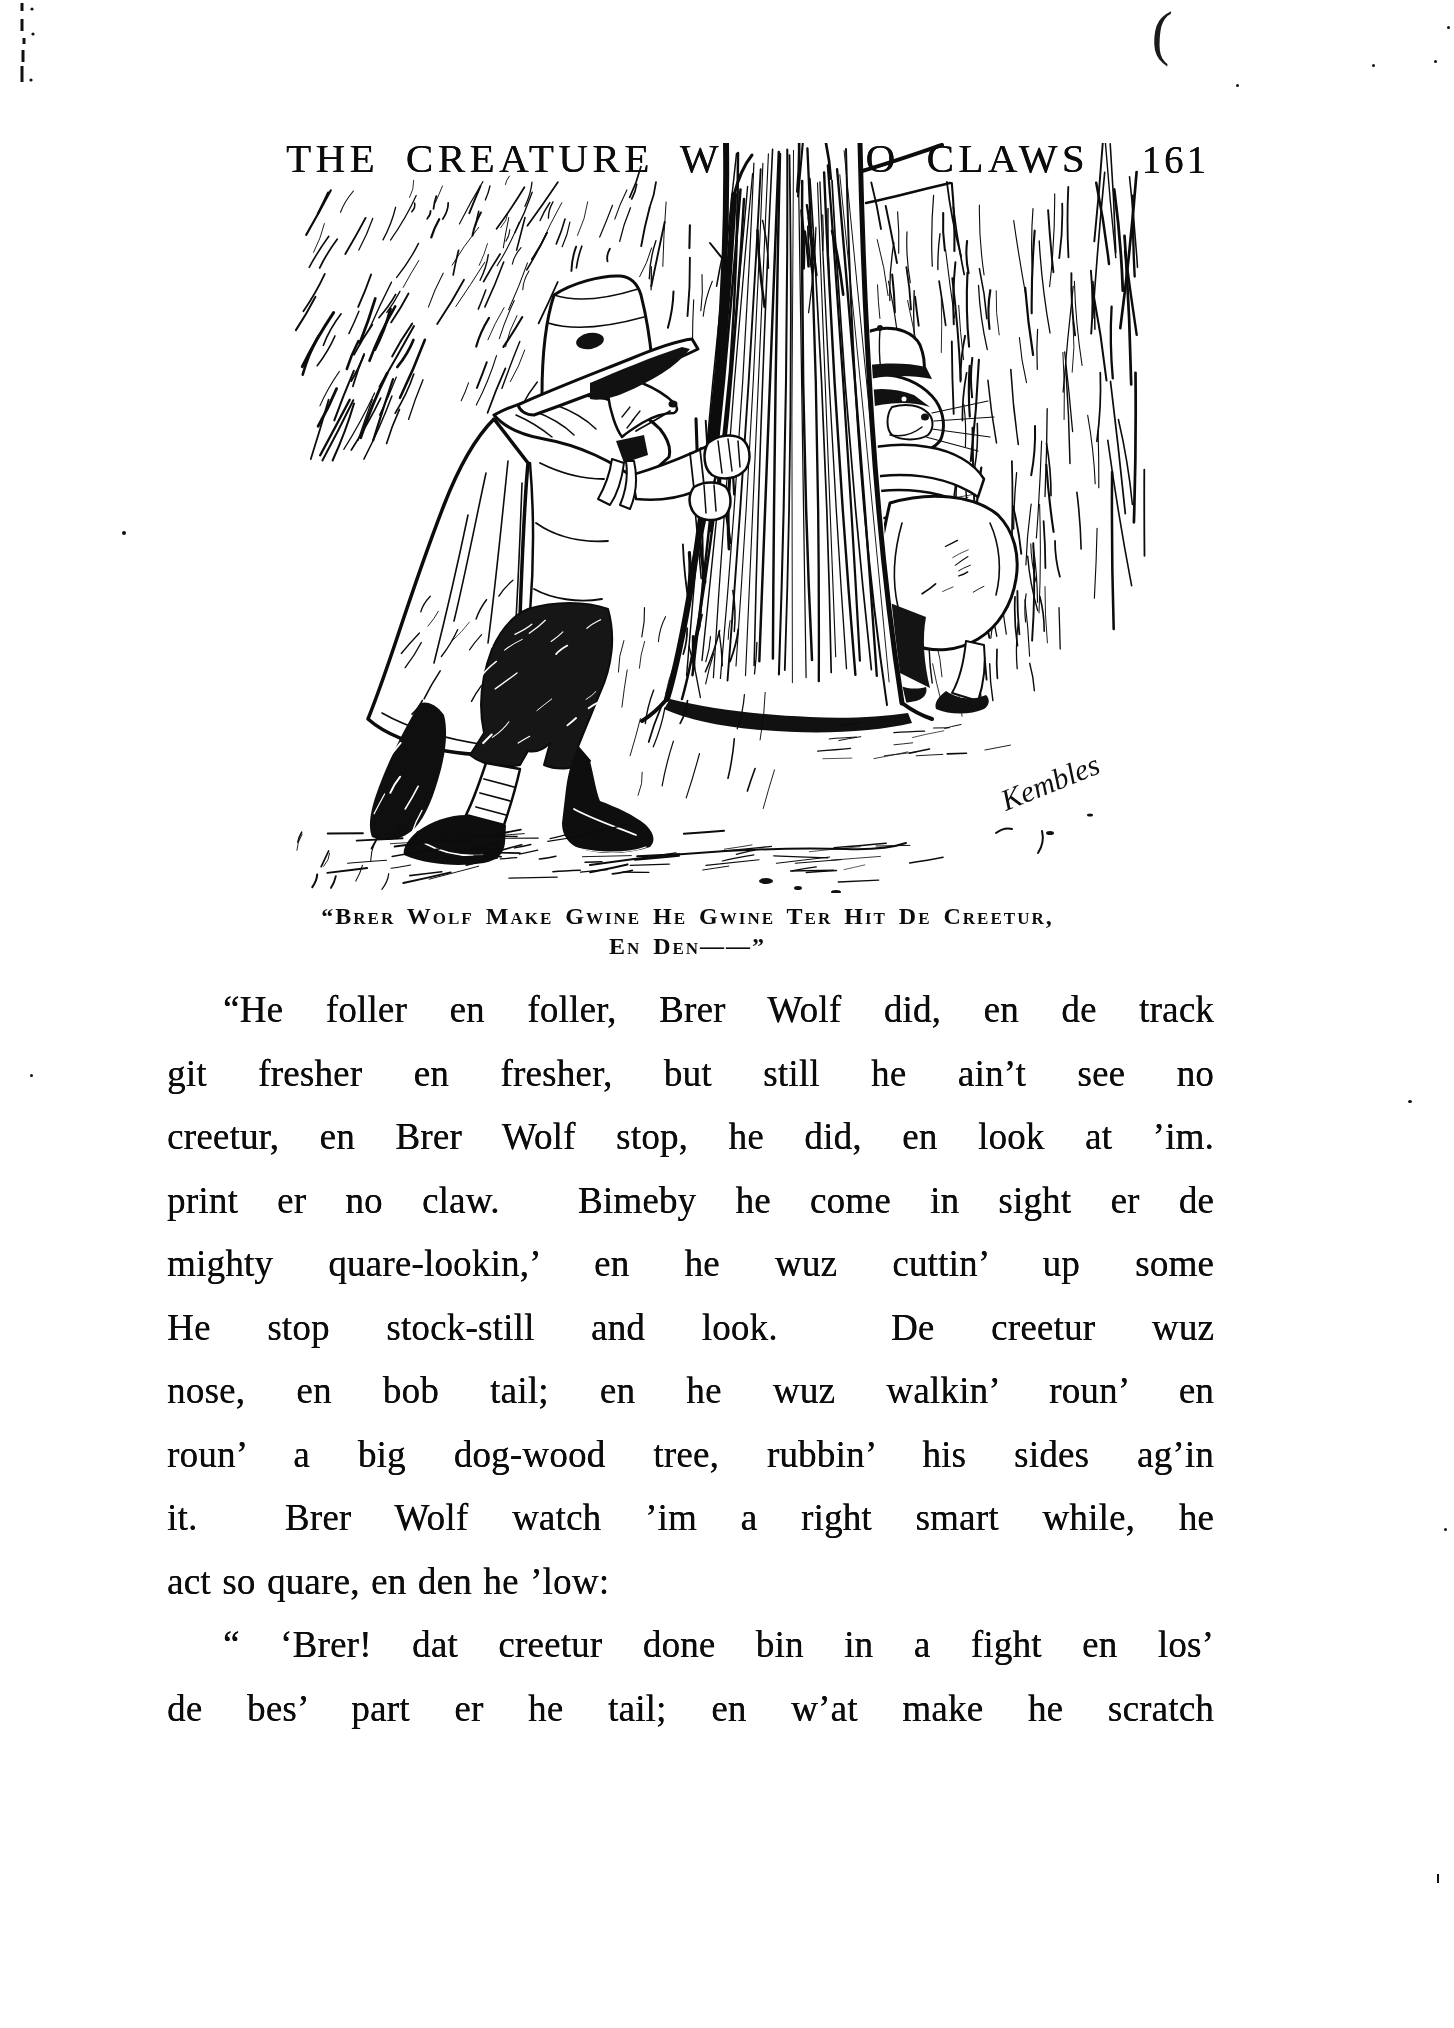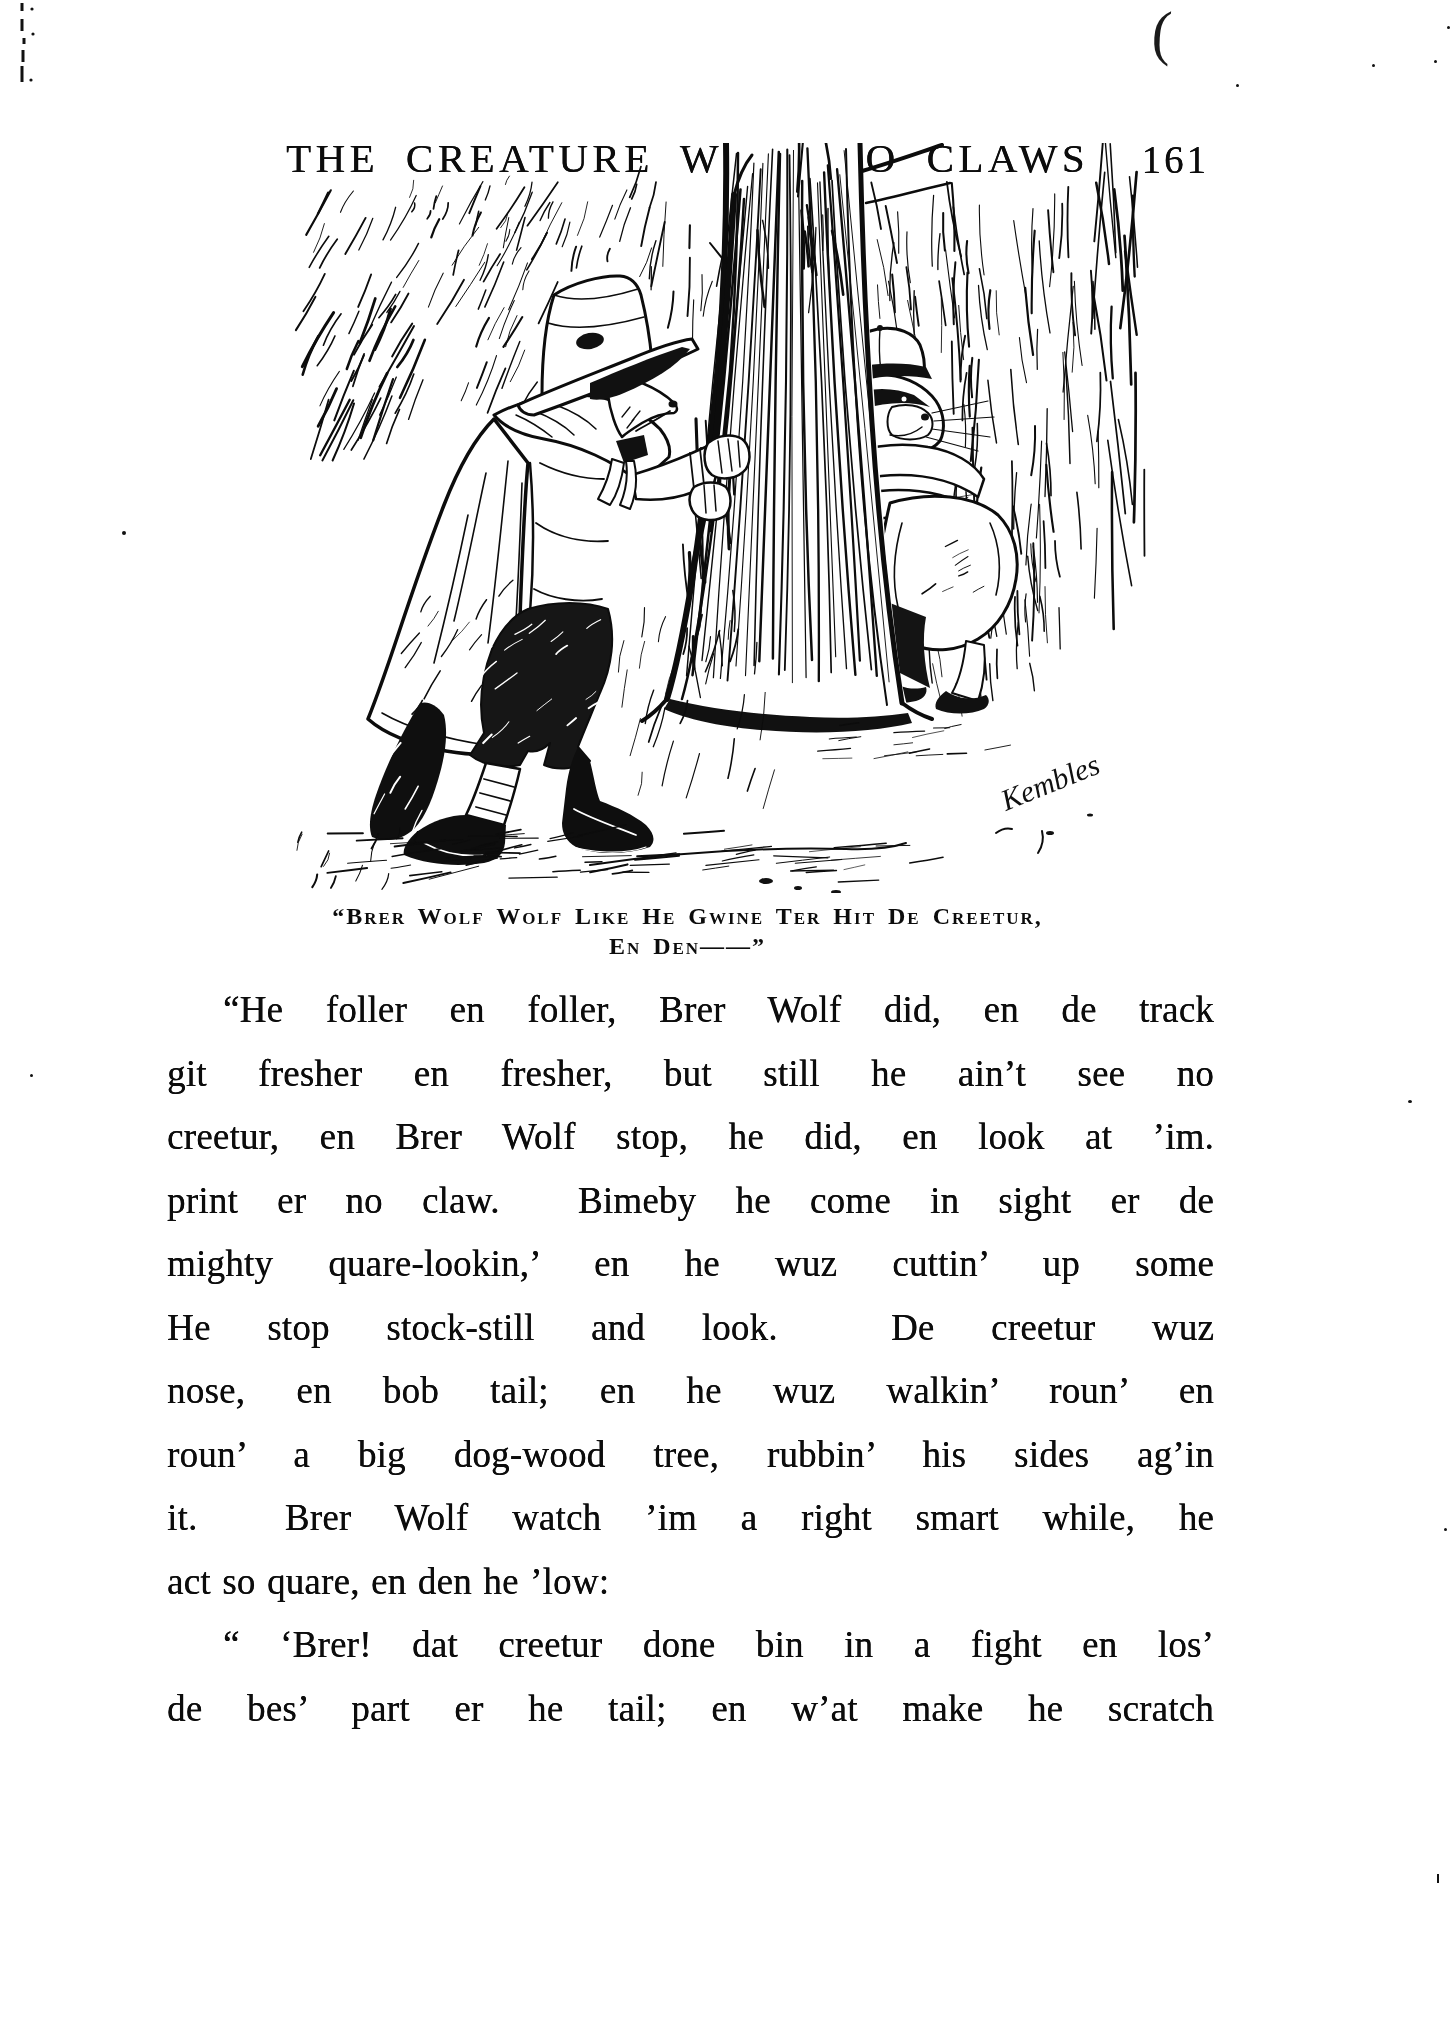--- a/index.html
+++ b/index.html
@@ -708,21 +708,21 @@
         <g id="sigG">
           <text transform="translate(716,668) rotate(-22)" font-size="30" font-style="italic" fill="#101010" stroke="none" font-family="Liberation Serif, serif">Kembles</text>
           <path d="M706,690 q8,-6 16,-4" stroke-width="2"></path>
           <path d="M752,688 c2,8 0,16 -4,22" stroke-width="2"></path>
         </g>
       </g>
     </svg>
   </figure>
 
   <div class="caption">
-    <div class="cap-line">“Brer Wolf Wolf Like He Gwine Ter Hit De Creetur,</div>
+    <div class="cap-line">“Brer Wolf Make Gwine He Gwine Ter Hit De Creetur,</div>
     <div class="cap-line">En Den——”</div>
   </div>
 
   <main class="body-text">
     <div class="bl j i">“He foller en foller, Brer Wolf did, en de track</div>
     <div class="bl j">git fresher en fresher, but still he ain’t see no</div>
     <div class="bl j">creetur, en Brer Wolf stop, he did, en look at ’im.</div>
     <div class="bl j">print er no claw.&nbsp; Bimeby he come in sight er de</div>
     <div class="bl j">mighty quare-lookin,’ en he wuz cuttin’ up some</div>
     <div class="bl j">He stop stock-still and look.&nbsp; De creetur wuz</div>

